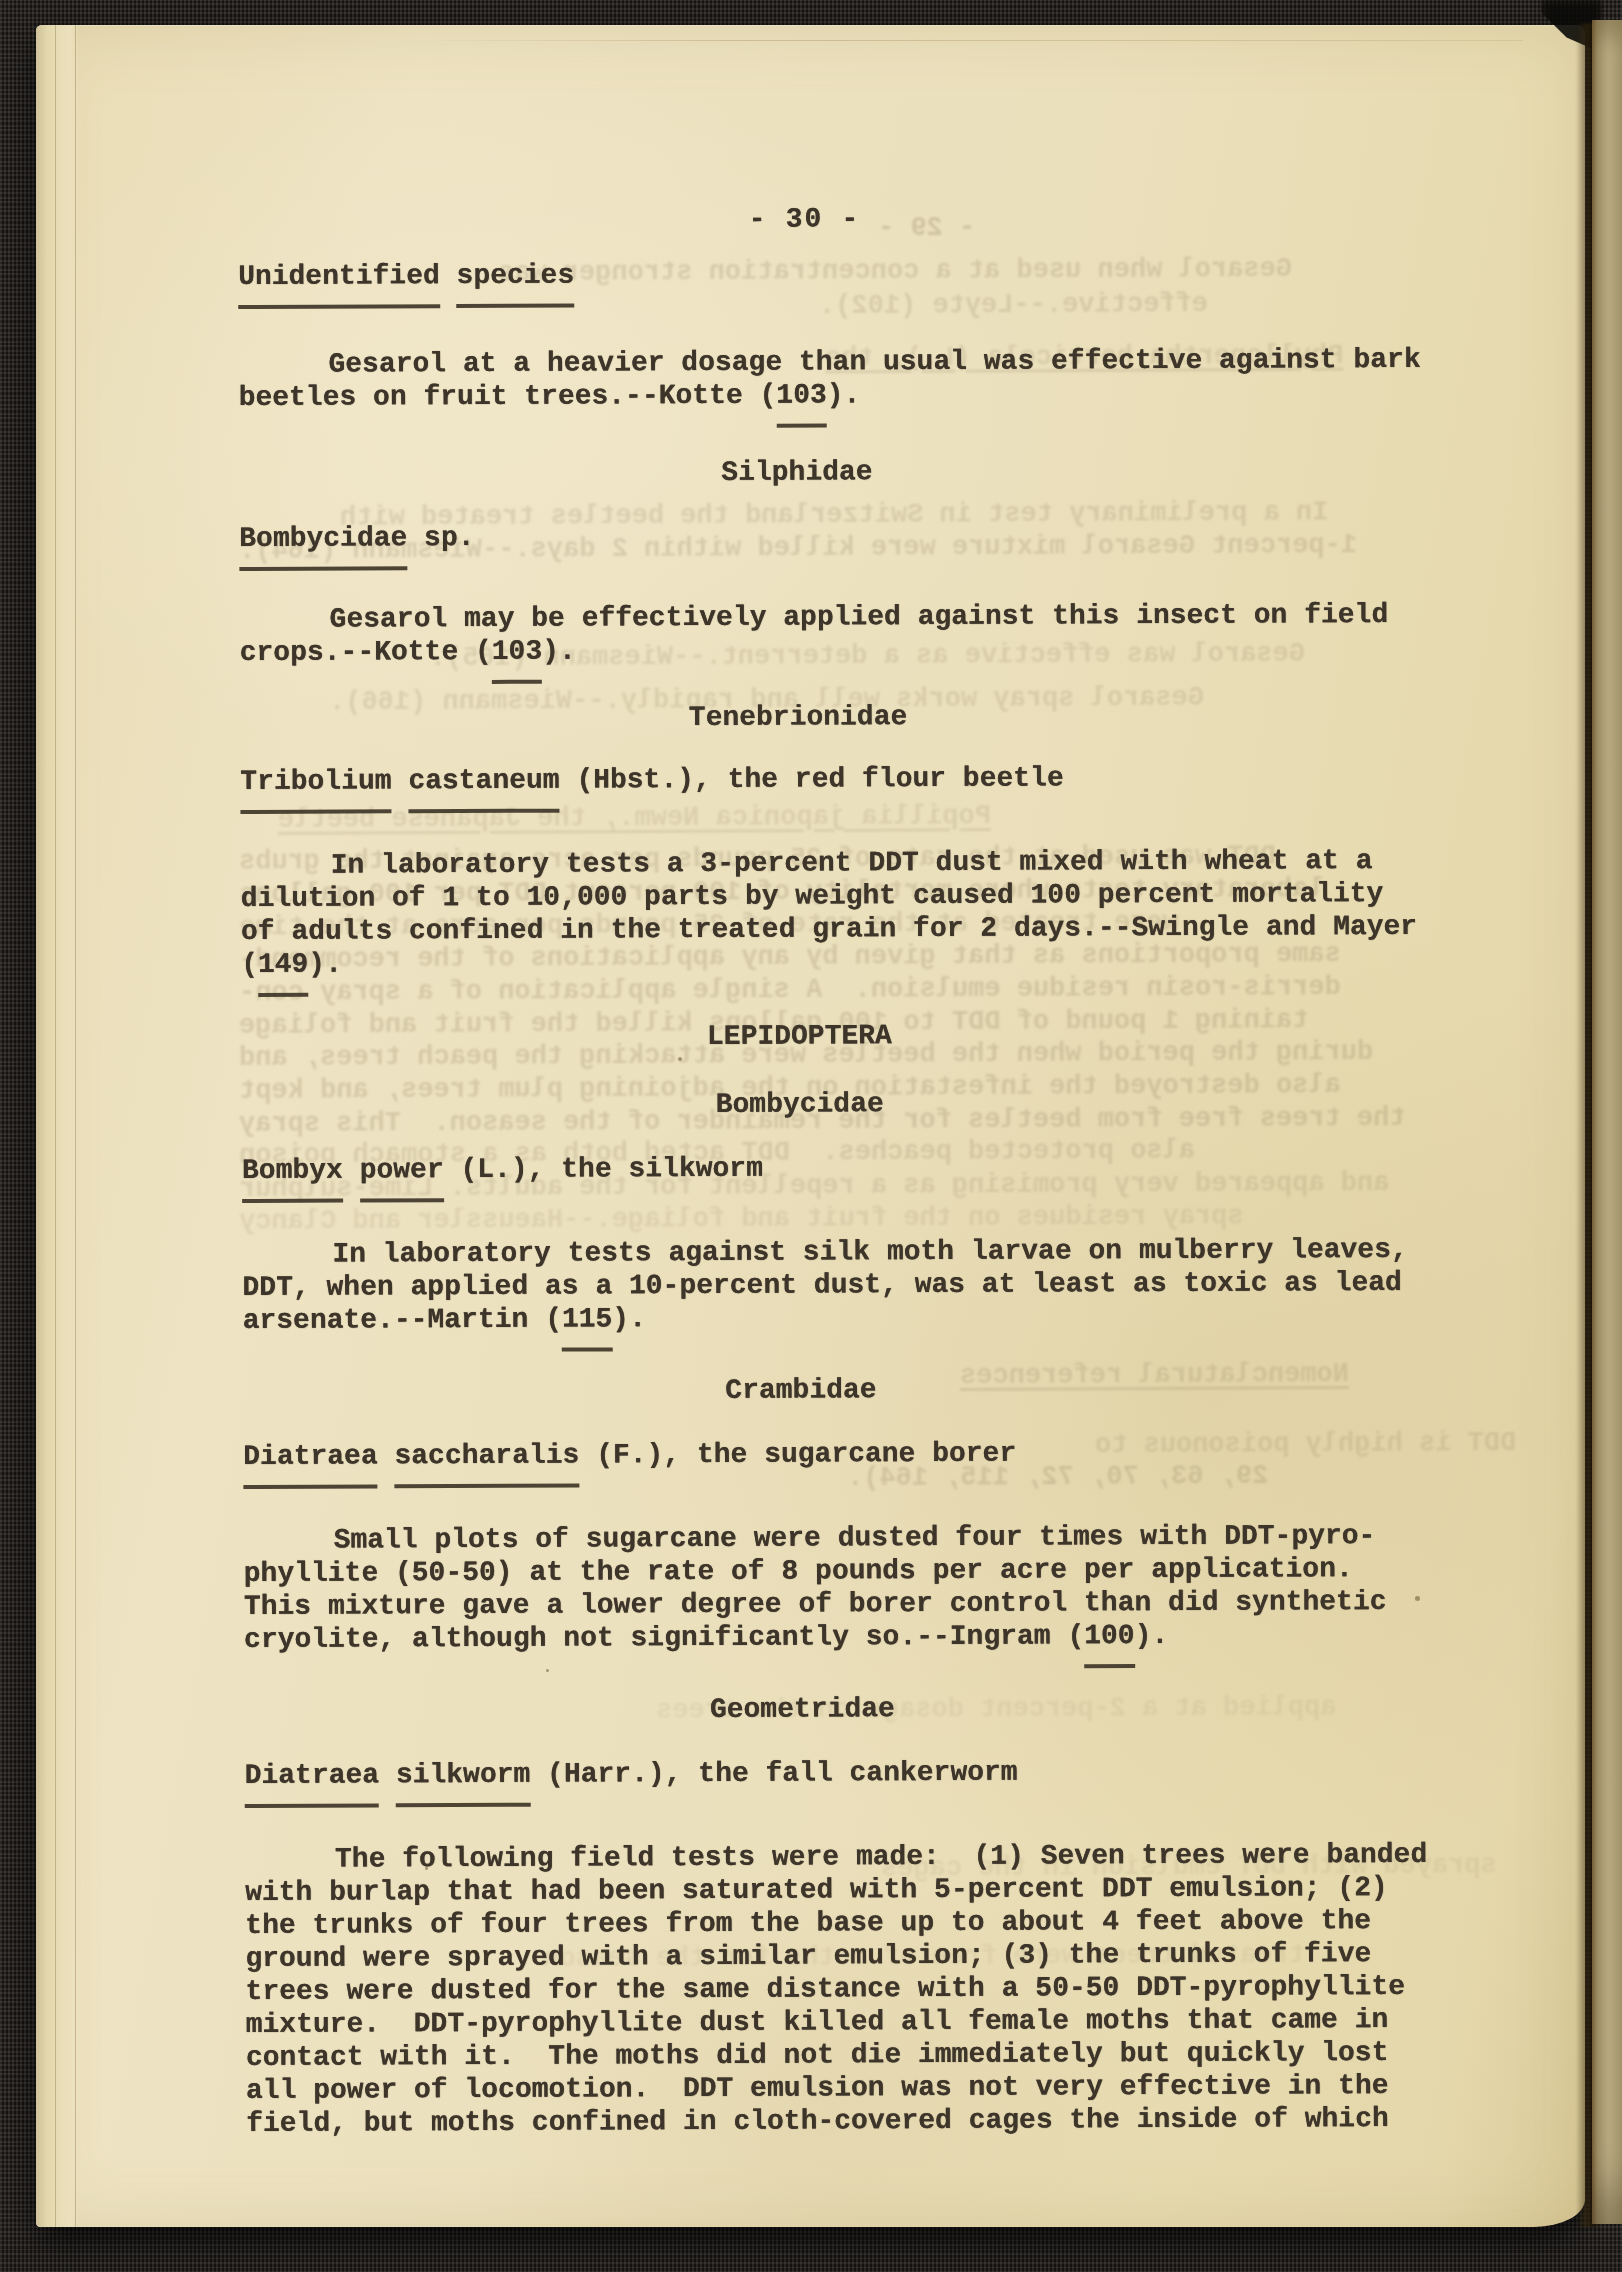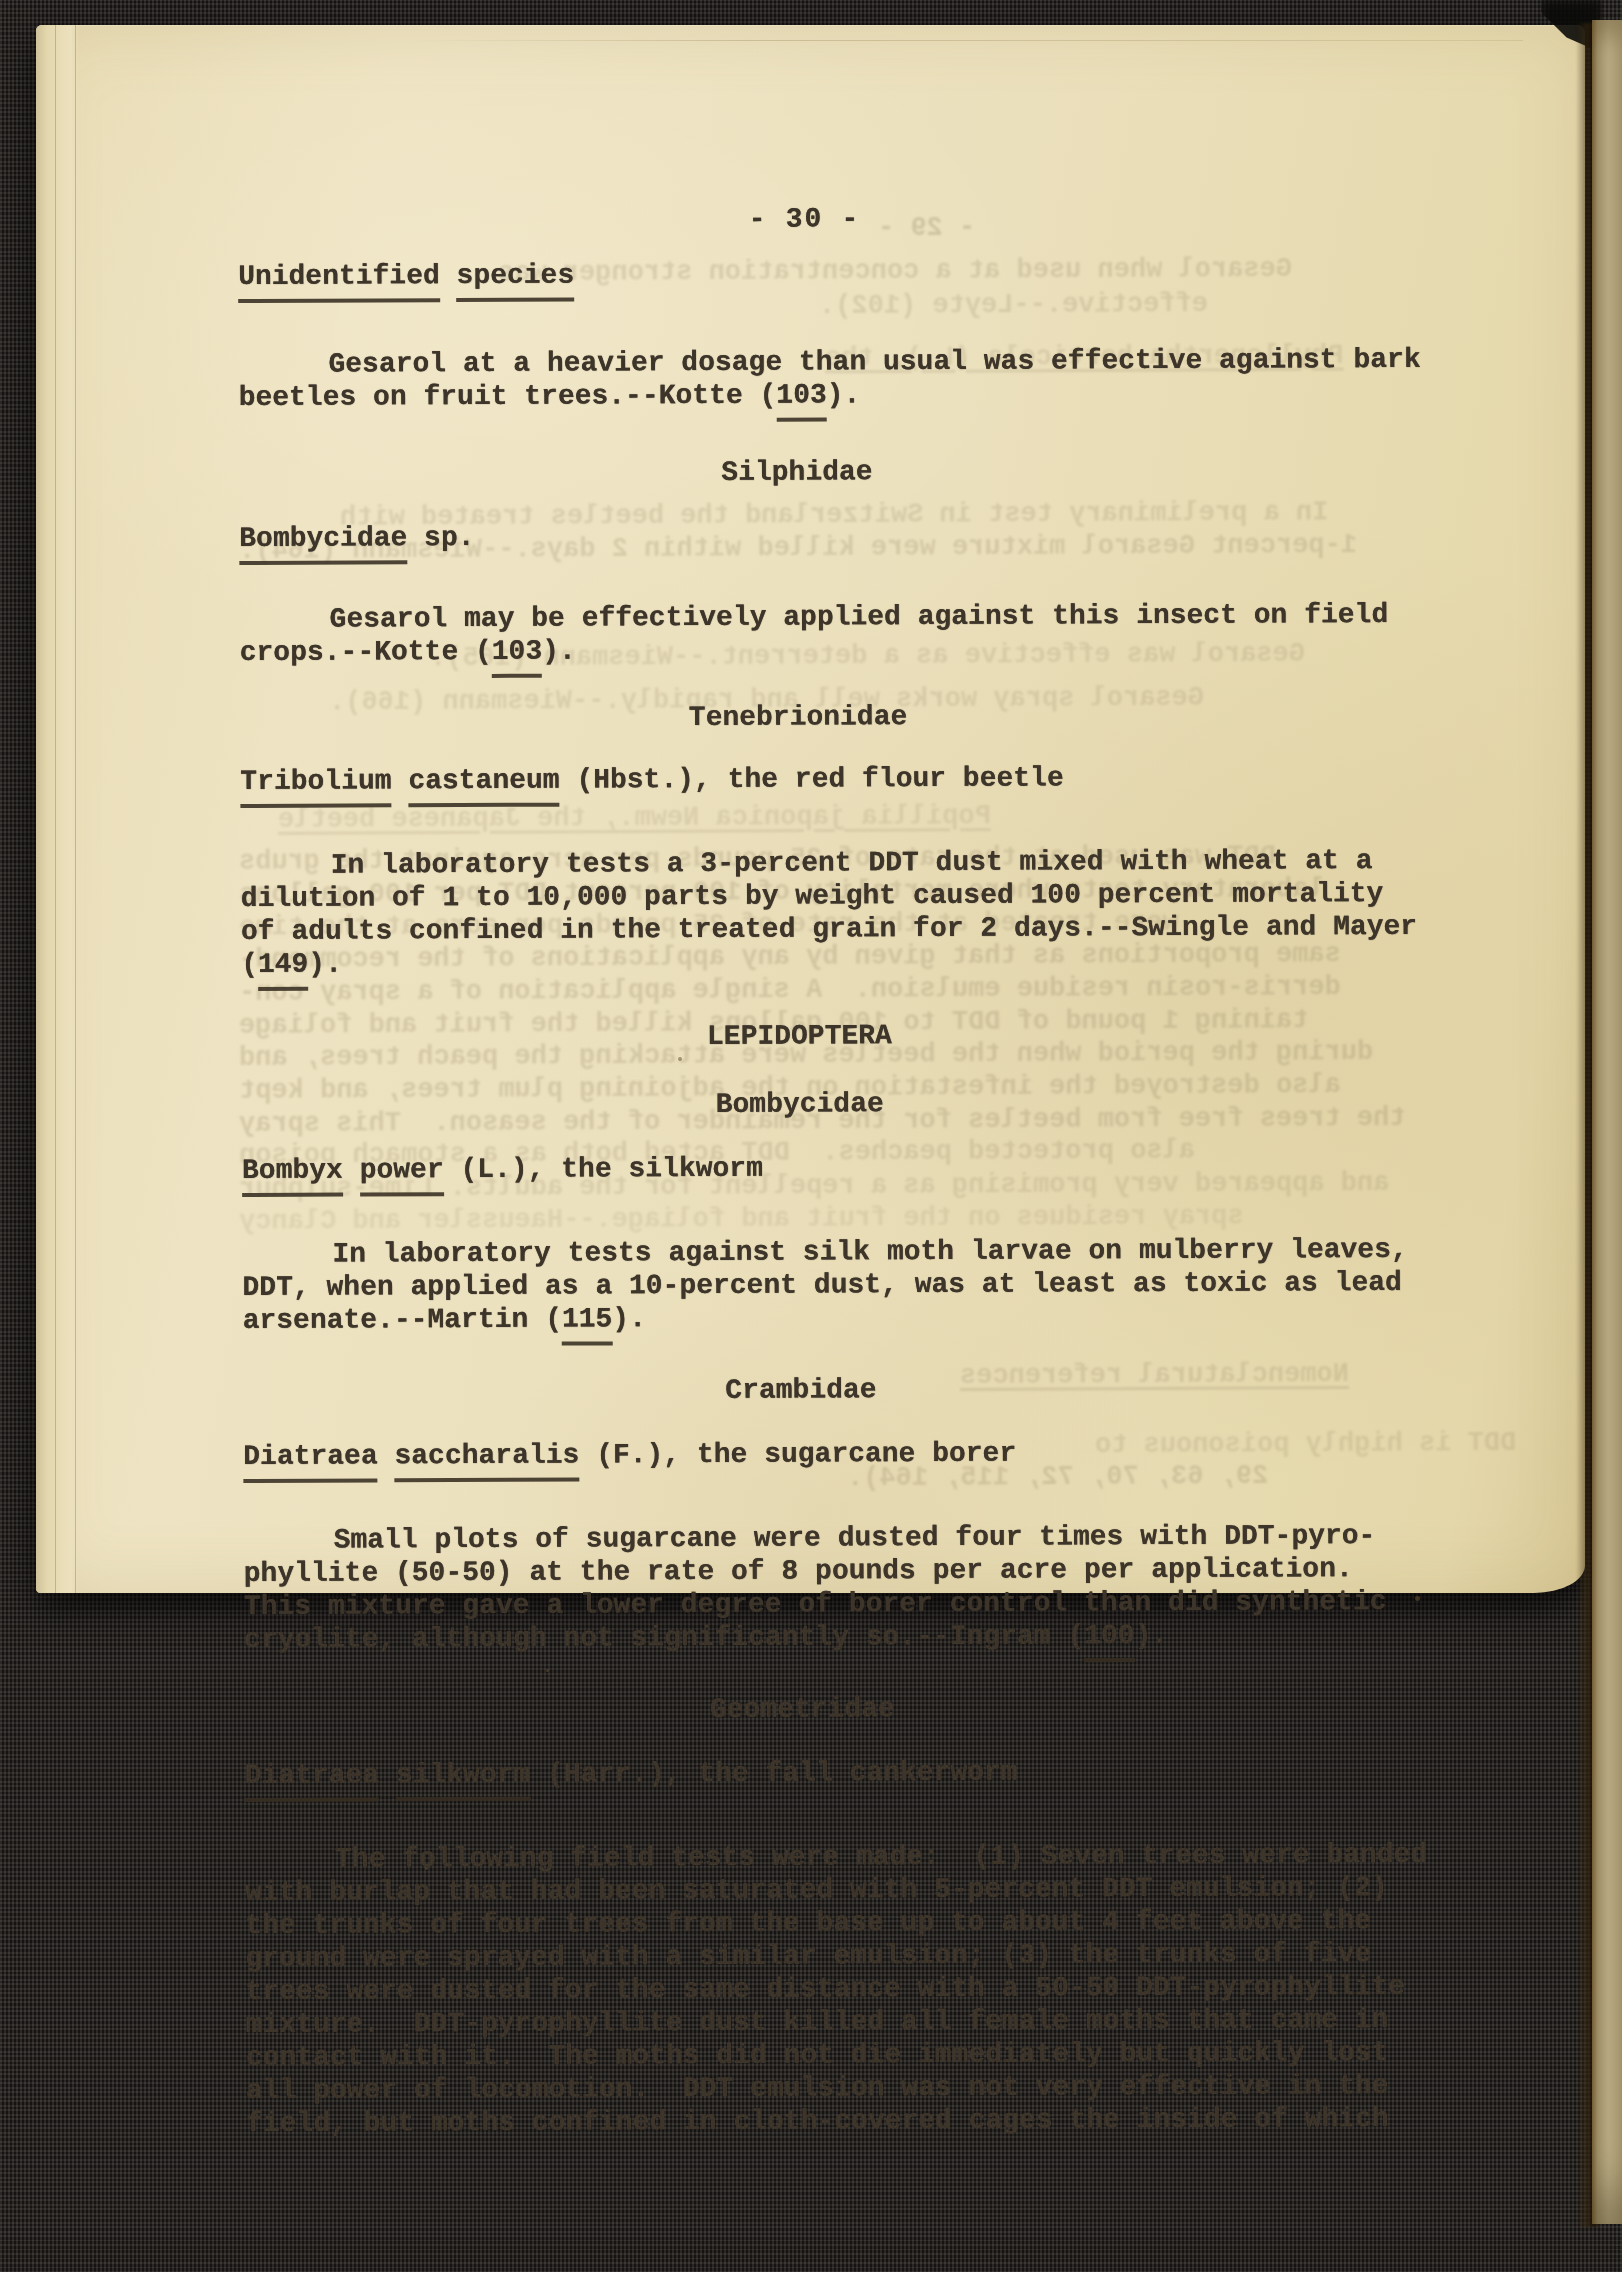--- a/index.html
+++ b/index.html
@@ -5,21 +5,21 @@
   html,body{margin:0;padding:0;}
   body{
     width:1623px;height:2273px;position:relative;overflow:hidden;
     background-color:#262422;
     background-image:
       repeating-linear-gradient(90deg, rgba(90,86,80,.22) 0 1.7px, rgba(0,0,0,.28) 1.7px 4px),
       repeating-linear-gradient(0deg, rgba(120,114,104,.16) 0 1.7px, rgba(10,8,6,.30) 1.7px 4.5px);
     font-family:"Liberation Mono","DejaVu Sans Mono",monospace;
   }
   .page{
-    position:absolute;left:36px;top:25px;width:1549px;height:1568px;
+    position:absolute;left:36px;top:25px;width:1549px;height:2202px;
     background:
       radial-gradient(789px 507px at 30% 18%, rgba(255,252,235,.20), rgba(255,252,235,0) 70%),
       radial-gradient(902px 676px at 75% 62%, rgba(170,140,70,.10), rgba(170,140,70,0) 72%),
       radial-gradient(507px 394px at 50% 95%, rgba(160,130,60,.08), rgba(160,130,60,0) 70%),
       linear-gradient(100deg,#e9ddb6 0%, #eee3c2 20%, #ebe0bc 55%, #e4d7aa 92%, #d9c998 100%);
     border-radius:5.6px 8px 51px 4.5px / 5.6px 8px 28px 4.5px;
     box-shadow: 0 12.4px 34px rgba(0,0,0,.75), 0 1.1px 0 rgba(255,250,230,.25) inset,
                 inset 0 0 68px rgba(150,125,65,.18);
   }
   .page::before{ 
@@ -53,21 +53,21 @@
   .textblock{
     position:absolute;left:201px;top:0;width:1178px;padding-top:179px;
     transform:rotate(-0.25deg);transform-origin:20% 0;
     color:#3e352a;font-weight:bold;font-size:28px;line-height:33px;
     text-shadow:0 0 0.7px rgba(62,53,42,.85), 0.6px 0.6px 0 rgba(62,53,42,.10);
   }
   .line{white-space:pre;}
   .indent{text-indent:90px;}
   .center{text-align:center;padding-right:62px;}
   .pageno{text-align:center;padding-right:45px;letter-spacing:1.7px;}
-  .u{border-bottom:4.5px solid rgba(55,45,33,.88);padding-bottom:7px;}
+  .u{border-bottom:4.5px solid rgba(55,45,33,.88);padding-bottom:13px;}
   .ghost-layer{position:absolute;left:0;top:0;width:100%;height:100%;overflow:hidden;
     border-radius:5.6px 8px 51px 4.5px / 5.6px 8px 28px 4.5px;}
   .ghost{
     position:absolute;white-space:pre;font-weight:bold;font-size:27px;line-height:32px;
     color:#8f8160;transform:scaleX(-1) rotate(0.3deg);filter:blur(1.2px);
   }
   .ghost-u{text-decoration:underline;text-decoration-thickness:3.4px;text-underline-offset:5px;}
   .speck{position:absolute;border-radius:50%;background:rgba(104,84,48,.55);}
 </style>
 </head>

